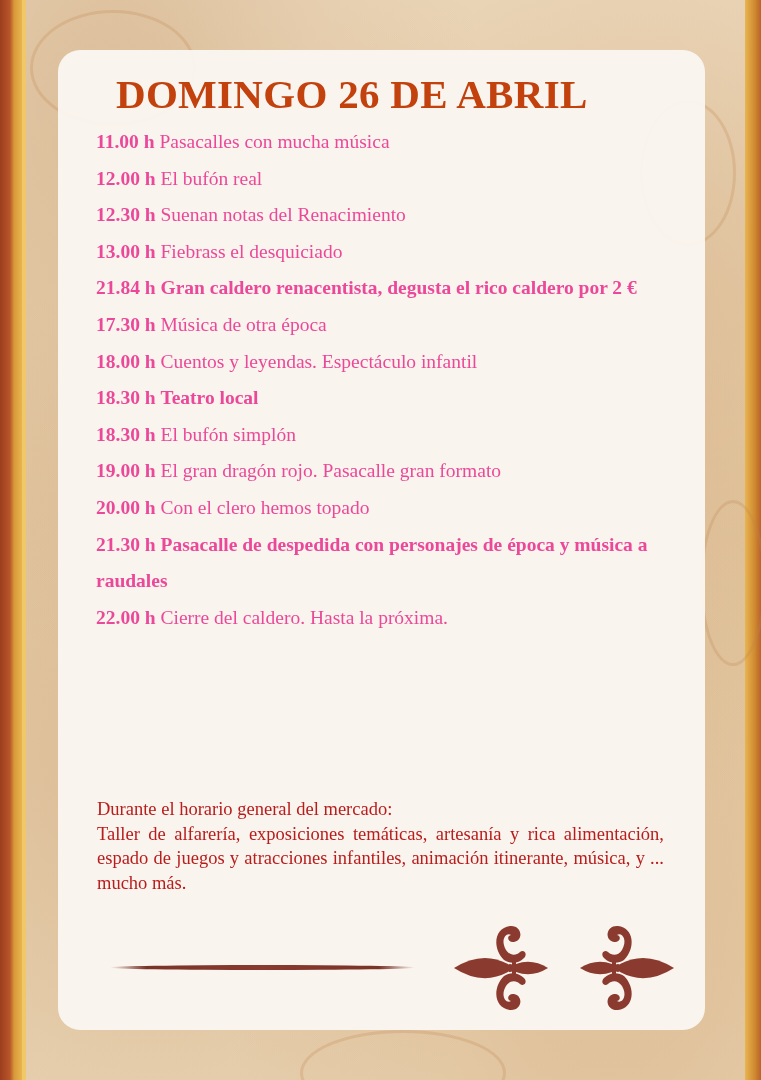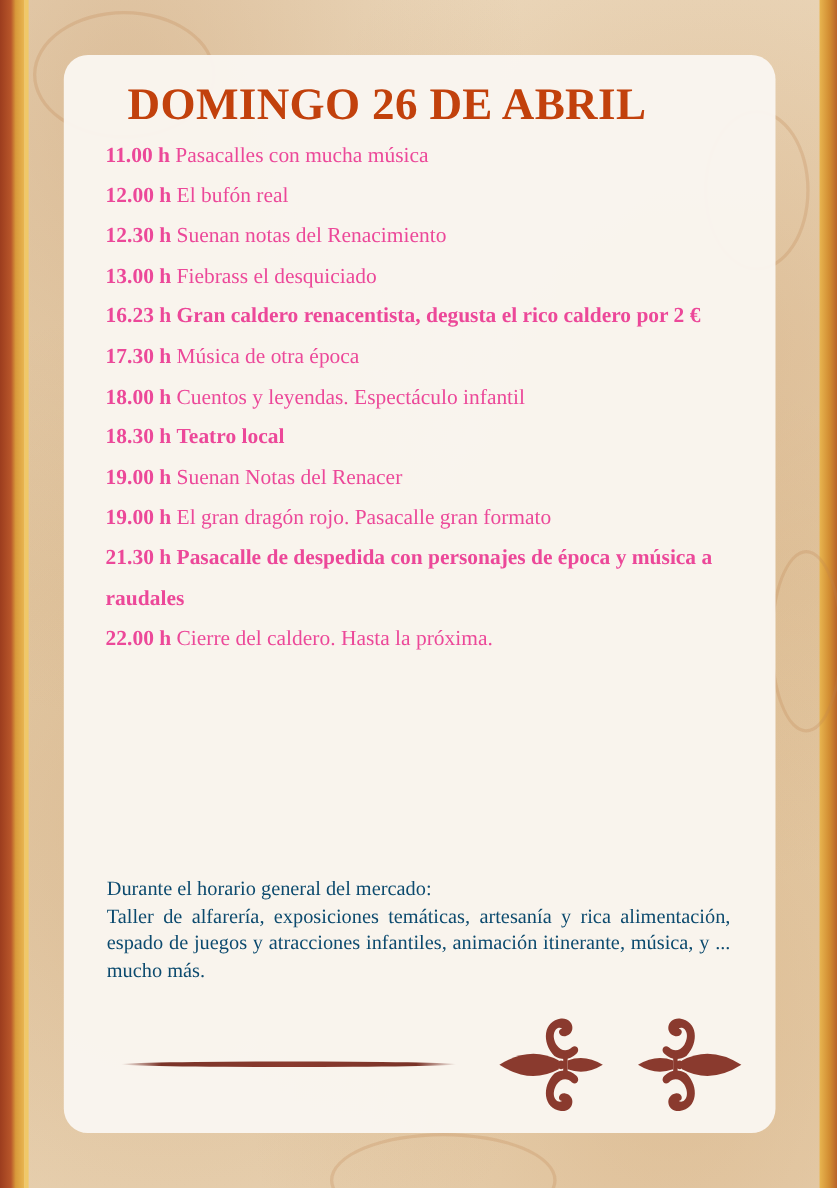--- a/index.html
+++ b/index.html
@@ -45,21 +45,21 @@
   }
   .row {
     font-size: 19.5px; color: #ec4899; line-height: 36.6px; height: 36.6px;
     white-space: nowrap;
   }
   .row .time { font-weight: bold; }
   .row.bold .desc { font-weight: bold; }
   .row.wrap { height: auto; white-space: normal; }
   .general {
     position: absolute; left: 97px; top: 797px; width: 567px;
-    font-size: 18.5px; line-height: 24.5px; color: #0c4a6e;
+    font-size: 18.5px; line-height: 24.5px; color: #b91c1c;
   }
   .general .body { text-align: justify; text-align-last: left; }
   .divider {
     position: absolute; left: 110px; top: 965px; width: 305px; height: 5px;
     background: linear-gradient(90deg, rgba(110,50,40,0) 0%, #7a3328 12%, #8a3a2e 50%, #7a3328 88%, rgba(110,50,40,0) 100%);
     border-radius: 50%;
   }
   .fleur { position: absolute; top: 918px; width: 100px; height: 100px; }
   .fleur svg { width: 100%; height: 100%; display: block; }
 </style>
@@ -75,26 +75,27 @@
 
 <div class="card"></div>
 
 <div class="title">DOMINGO 26 DE ABRIL</div>
 
 <ul class="schedule" id="schedule">
     <li class="row"><span class="time">11.00 h</span> <span class="desc">Pasacalles con mucha música</span></li>
     <li class="row"><span class="time">12.00 h</span> <span class="desc">El bufón real</span></li>
     <li class="row"><span class="time">12.30 h</span> <span class="desc">Suenan notas del Renacimiento</span></li>
     <li class="row"><span class="time">13.00 h</span> <span class="desc">Fiebrass el desquiciado</span></li>
-    <li class="row bold"><span class="time">16.23 h</span> <span class="desc">Gran caldero renacentista, degusta el rico caldero por 2 €</span></li>
+    <li class="row bold"><span class="time">21.84 h</span> <span class="desc">Gran caldero renacentista, degusta el rico caldero por 2 €</span></li>
     <li class="row"><span class="time">17.30 h</span> <span class="desc">Música de otra época</span></li>
     <li class="row"><span class="time">18.00 h</span> <span class="desc">Cuentos y leyendas. Espectáculo infantil</span></li>
     <li class="row bold"><span class="time">18.30 h</span> <span class="desc">Teatro local</span></li>
-    <li class="row"><span class="time">19.00 h</span> <span class="desc">Suenan Notas del Renacer</span></li>
+    <li class="row"><span class="time">18.30 h</span> <span class="desc">El bufón simplón</span></li>
     <li class="row"><span class="time">19.00 h</span> <span class="desc">El gran dragón rojo. Pasacalle gran formato</span></li>
+    <li class="row"><span class="time">20.00 h</span> <span class="desc">Con el clero hemos topado</span></li>
     <li class="row bold wrap"><span class="time">21.30 h</span> <span class="desc">Pasacalle de despedida con personajes de época y música a raudales</span></li>
     <li class="row"><span class="time">22.00 h</span> <span class="desc">Cierre del caldero. Hasta la próxima.</span></li>
   </ul>
 
 <div class="general">
   <div>Durante el horario general del mercado:</div>
   <div class="body">Taller de alfarería, exposiciones temáticas, artesanía y rica alimentación, espado de juegos y atracciones infantiles, animación itinerante, música, y ... mucho más.</div>
 </div>
 
 <div class="divider"></div>

